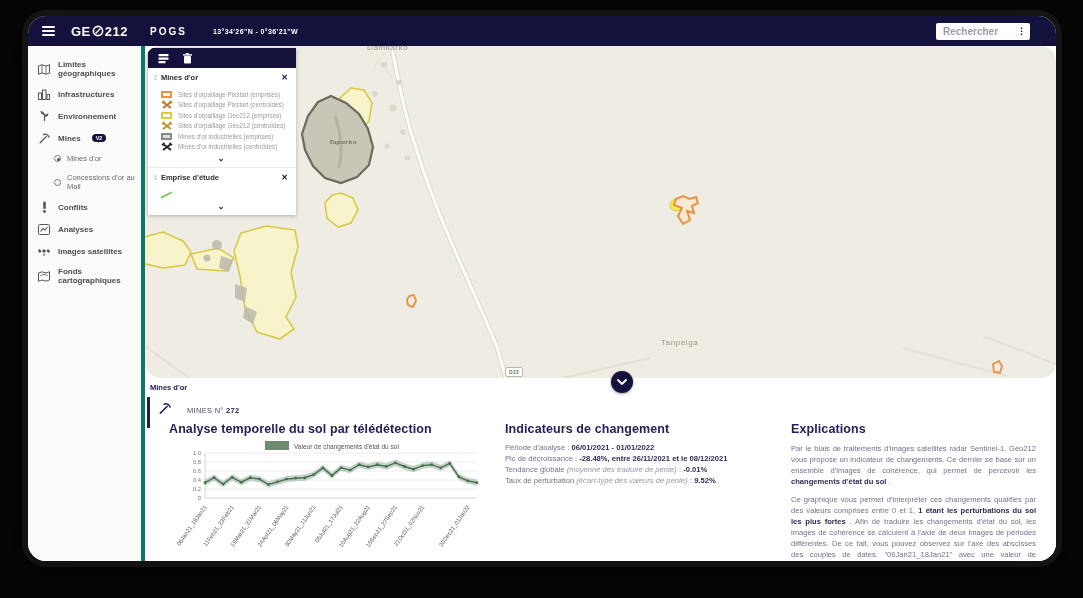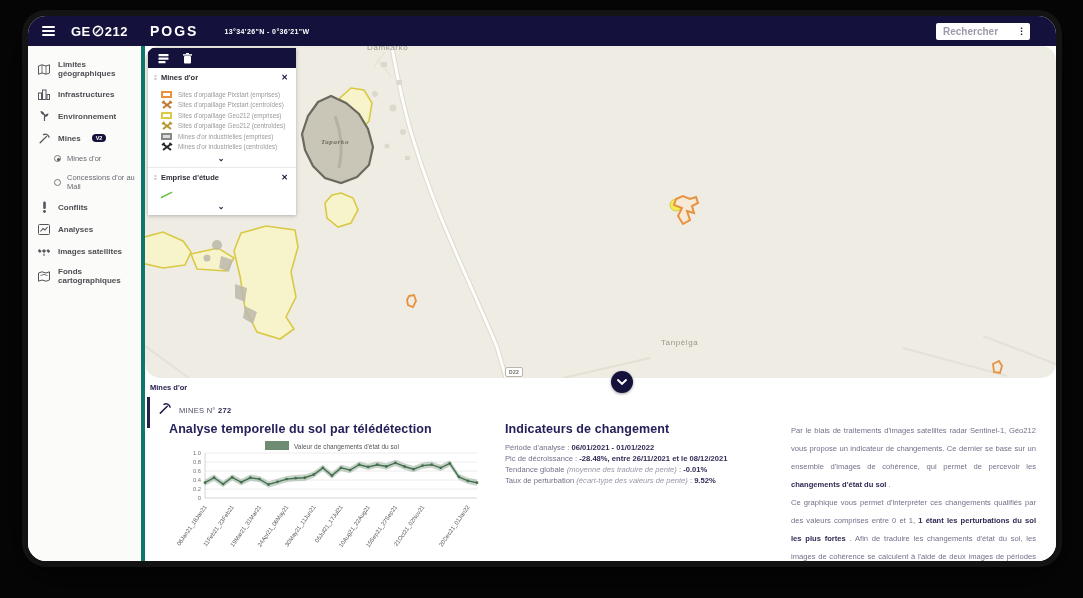--- a/index.html
+++ b/index.html
@@ -6,21 +6,21 @@
   html,body { width:1083px; height:598px; background:#060606; font-family:"Liberation Sans", sans-serif; overflow:hidden; }
   .window { position:absolute; left:28px; top:16px; width:1028px; height:545px; background:#fff;
             border-radius:18px; overflow:hidden; box-shadow:0 0 0 6px rgba(40,40,40,.45), 0 10px 40px rgba(0,0,0,.9); }
 
   
   .topbar { height:30px; background:#14123c; display:flex; align-items:center; padding:0 14px; color:#fff; }
   .hamburger { width:13px; display:flex; flex-direction:column; gap:2px; cursor:pointer; margin-right:16px; }
   .hamburger i { display:block; height:2px; background:#fff; border-radius:1px; }
   .logo { display:flex; align-items:center; font-weight:700; font-size:13px; letter-spacing:.5px; }
   .logo svg { margin:0 1px; }
-  .app-name { font-weight:700; font-size:14px; letter-spacing:2px; margin-left:22px; }
+  .app-name { font-weight:700; font-size:10px; letter-spacing:2px; margin-left:22px; }
   .coords { font-weight:700; font-size:7px; letter-spacing:.4px; margin-left:26px; }
   .search-box { margin-left:auto; margin-right:12px; width:94px; height:17px; background:#fff; border-radius:2px;
                 display:flex; align-items:center; padding:0 4px 0 7px; }
   .search-box input { border:none; outline:none; width:100%; font-size:10px; color:#333; font-weight:700; font-family:"Liberation Sans",sans-serif; }
   .search-box input::placeholder { color:#9b9bab; }
   .dots-menu { color:#14123c; font-weight:700; font-size:9px; line-height:9px; cursor:pointer; }
 
   
   .body { display:flex; height:515px; }
   .sidebar { width:117px; background:#fbfbfa; border-right:4px solid #0f766e; padding-top:9px; flex-shrink:0; }
@@ -28,21 +28,21 @@
   .side-item .ic { width:12px; height:12px; flex-shrink:0; display:flex; align-items:center; justify-content:center; color:#55555c; }
   .badge { background:#14123c; color:#fff; font-size:5.5px; font-weight:700; border-radius:6px; padding:1px 4px; margin-left:3px; }
   .sub-item { display:flex; align-items:center; gap:6px; padding:5px 0 5px 26px; color:#6a6a70; font-size:7.5px; cursor:pointer; }
   .radio { width:7px; height:7px; border:1px solid #777; border-radius:50%; position:relative; flex-shrink:0; }
   .radio.sel::after { content:""; position:absolute; left:1.5px; top:1.5px; width:3px; height:3px; border-radius:50%; background:#555; }
 
   .main { flex:1; position:relative; }
   .map { position:relative; height:332px; background:#efece3; overflow:hidden;border-radius:15px; }
   .map svg.basemap { position:absolute; left:0; top:0; }
   .map-label { position:absolute; color:#9a968c; font-size:8px; letter-spacing:.6px; white-space:nowrap; }
-  .map-label.area { color:#6e6c5c; font-size:7px; font-weight:700; font-style:italic; font-family:"Liberation Serif",serif; }
+  .map-label.area { color:#6e6c5c; font-size:7px; font-weight:700; font-style:italic; font-family:"Liberation Serif",serif;margin-left:8px; }
   .map-label.shield { background:#fff; border:1px solid #b9b6ad; border-radius:2px; color:#6a675e; font-size:5px; font-weight:700; padding:1px 3px; letter-spacing:.3px; }
 
   
   .legend { position:absolute; left:3px; top:2px; width:148px; box-shadow:0 1px 4px rgba(0,0,0,.25); }
   .legend-header { height:20px; background:#14123c; display:flex; align-items:center; gap:14px; padding:0 10px; }
   .legend-header .hic { color:#fff; cursor:pointer; display:flex; }
   .legend-body { background:#fff; }
   .legend-section { padding:5px 8px 3px 6px; border-bottom:1px solid #e9e9e9; }
   .legend-section:last-child { border-bottom:none; }
   .ls-title-row { display:flex; align-items:center; gap:5px; }
@@ -57,32 +57,32 @@
   .chev { text-align:center; color:#14123c; font-size:8px; font-weight:700; line-height:10px; cursor:pointer; margin-top:2px; }
 
   .collapse-btn { position:absolute; left:466px; top:325px; width:22px; height:22px; border-radius:50%; background:#14123c;
                   color:#fff; display:flex; align-items:center; justify-content:center; cursor:pointer; z-index:5;
                   box-shadow:0 1px 3px rgba(0,0,0,.4); font-size:9px; }
 
   
   .panel { position:relative; height:183px; background:#fff; }
   .breadcrumb { position:absolute; left:5px; top:5px; font-size:7.5px; font-weight:700; color:#23204e; }
   .accent-bar { position:absolute; left:2px; top:19px; width:3px; height:31px; background:#23204e; }
-  .mine-row { position:absolute; left:13px; top:23px; display:flex; align-items:center; gap:8px; }
+  .mine-row { position:absolute; left:13px; top:23px; display:flex; align-items:center; gap:16px; }
   .mine-row .mic { color:#23204e; }
   .mine-title { font-size:7.5px; color:#4b4b60; letter-spacing:.3px; }
   .mine-title b { color:#23204e; }
   .col-title { font-size:12.5px; font-weight:700; color:#24215a; letter-spacing:.1px; }
   .chart-col { position:absolute; left:20px; top:44px; width:325px; }
   .chart-col .col-title { margin-left:4px; }
   .ind-col { position:absolute; left:360px; top:44px; width:292px; }
   .ind-lines { margin-top:6px; }
   .ind-line { font-size:7.6px; line-height:11px; color:#72718a; }
   .exp-col { position:absolute; left:646px; top:44px; width:245px; }
-  .exp-par { font-size:7.6px; line-height:18px; color:#72718a; text-align:justify; margin-top:0; }
+  .exp-par { font-size:7.6px; line-height:11px; color:#72718a; text-align:justify; margin-top:7px; }
   .run-n { }
   .run-b { font-weight:700; color:#2f2c55; }
   .run-i { font-style:italic; color:#9897a8; }
 </style>
 </head>
 <body>
 
 <div class="window">
 
   <div class="topbar">
@@ -443,20 +443,21 @@
           <div class="col-title">Indicateurs de changement</div>
           <div class="ind-lines" id="indicator-lines">
               <div class="ind-line"><span class="run-n">Période d'analyse : </span><span class="run-b">06/01/2021 - 01/01/2022</span></div>
               <div class="ind-line"><span class="run-n">Pic de décroissance : </span><span class="run-b">-28.48%, entre 26/11/2021 et le 08/12/2021</span></div>
               <div class="ind-line"><span class="run-n">Tendance globale </span><span class="run-i">(moyenne des traduire de pente)</span><span class="run-n"> : </span><span class="run-b">-0.01%</span></div>
               <div class="ind-line"><span class="run-n">Taux de perturbation </span><span class="run-i">(écart-type des valeurs de pente)</span><span class="run-n"> : </span><span class="run-b">9.52%</span></div>
             </div>
         </div>
 
         <div class="exp-col">
+          <div class="col-title">Explications</div>
           <div id="explanation-pars">
               <div class="exp-par"><span class="run-n">Par le biais de traitements d'images satellites radar Sentinel-1, Géo212 vous propose un indicateur de changements. Ce dernier se base sur un ensemble d'images de cohérence, qui permet de percevoir les </span><span class="run-b">changements d'état du sol</span><span class="run-n"> .</span></div>
               <div class="exp-par"><span class="run-n">Ce graphique vous permet d'interpréter ces changements qualifiés par des valeurs comprises entre 0 et 1, </span><span class="run-b">1 étant les perturbations du sol les plus fortes</span><span class="run-n"> . Afin de traduire les changements d'état du sol, les images de cohérence se calculent à l'aide de deux images de périodes différentes. De ce fait, vous pouvez observez sur l'axe des abscisses des couples de dates. "06Jan21_18Jan21" avec une valeur de changement de 0.2 se lit :</span></div>
             </div>
         </div>
       </div>
 
     </div>
   </div>
 </div>

